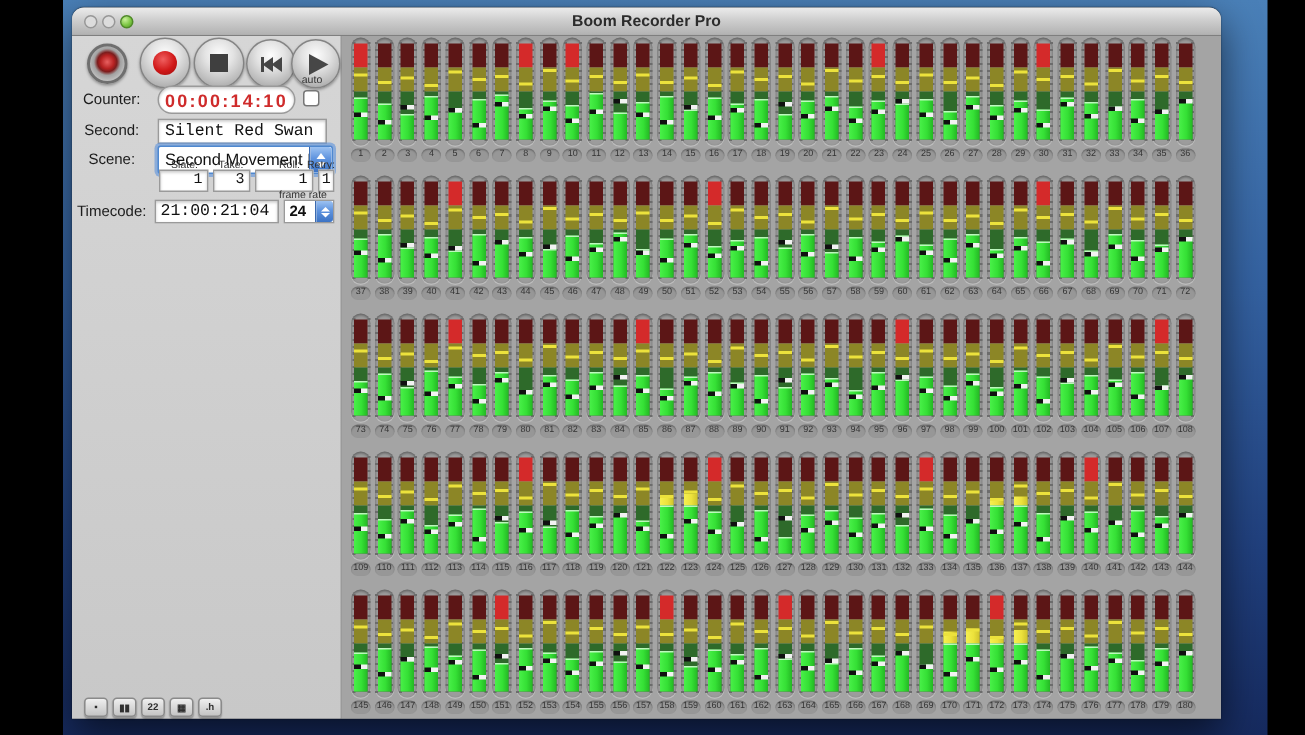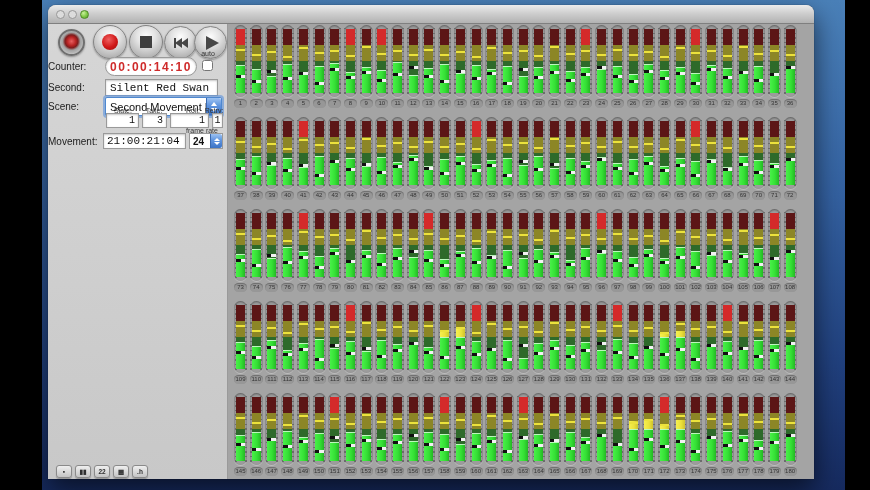--- a/index.html
+++ b/index.html
@@ -40,21 +40,21 @@
   .g-rec { width:16px; height:16px; border-radius:50%;
     background:radial-gradient(circle at 42% 35%, #f06060, #d01818 55%, #9a0d0d); }
   .g-stop { width:12px; height:12px; background:#3f3f3f; }
   .g-rew { display:flex; align-items:center; }
   .rw-bar { width:2px; height:10px; background:#454545; }
   .tri-left { width:0; height:0; border-top:5px solid transparent; border-bottom:5px solid transparent;
     border-right:7px solid #454545; margin-left:-1px; }
   .g-play { width:0; height:0; border-top:7.5px solid transparent; border-bottom:7.5px solid transparent;
     border-left:13px solid #474747; margin-left:3px; }
 
-  .flabel { position:absolute; left:0; width:53px; text-align:left; font-size:10px; color:#1c1c1c; }
+  .flabel { position:absolute; left:0; width:53px; text-align:center; font-size:10px; color:#1c1c1c; }
   .minilabel { position:absolute; font-size:7px; color:#333; text-align:center; }
 
   .field { position:absolute; background:#fff; border:1px solid #9a9a9a; font-size:11px; color:#111;
     box-shadow:inset 0 1px 2px rgba(0,0,0,.22); }
   input.field, textarea.field { outline:none; font-family:Liberation Mono, monospace; }
 
   .counter-field { left:57px; top:33px; width:92px; height:19px; border-radius:9.5px;
     display:flex; align-items:center; justify-content:center;
     font-size:12px; font-weight:bold; letter-spacing:1.5px; color:#cf2b2b; }
   .auto-label { position:absolute; left:150px; top:26px; width:20px; font-size:7px; color:#333; text-align:center; }
@@ -119,20 +119,21 @@
 </head>
 <body>
 
 <div class="desktop"></div>
 
 <div class="window">
   <div class="titlebar">
     <span class="tl close"></span>
     <span class="tl min"></span>
     <span class="tl zoom"></span>
+    <div class="title">Boom Recorder Pro</div>
   </div>
 
   <div class="content">
     <div class="left-panel">
 
       <div class="tbtn btn-arm"></div>
       <div class="tbtn btn-rec">
         <span class="g-rec"></span>
       </div>
       <div class="tbtn btn-stop">
@@ -169,21 +170,21 @@
       <div class="minilabel" style="left:60px;top:83px;width:30px">Slate:</div>
       <div class="minilabel" style="left:94px;top:83px;width:24px">Take:</div>
       <div class="minilabel" style="left:132px;top:83px;width:26px">Roll:</div>
       <div class="minilabel" style="left:154px;top:83px;width:24px">Retry:</div>
       <input class="field sf slate-field" value="1" style="">
       <input class="field sf take-field" value="3" style="">
       <input class="field sf roll-field" value="1" style="">
       <input class="field sf retry-field" value="1" style="">
 
       <div class="minilabel" style="left:134px;top:103px;width:40px">frame rate</div>
-      <div class="flabel" style="top:112px">Movement:</div>
+      <div class="flabel" style="top:112px">Timecode:</div>
       <input class="field tc-field" value="21:00:21:04" style="">
       <div class="fr-combo">
         <span class="fr-text">24</span>
         <span class="stepper">
             <span class="up"></span>
             <span class="dn"></span>
           </span>
       </div>
 
 

